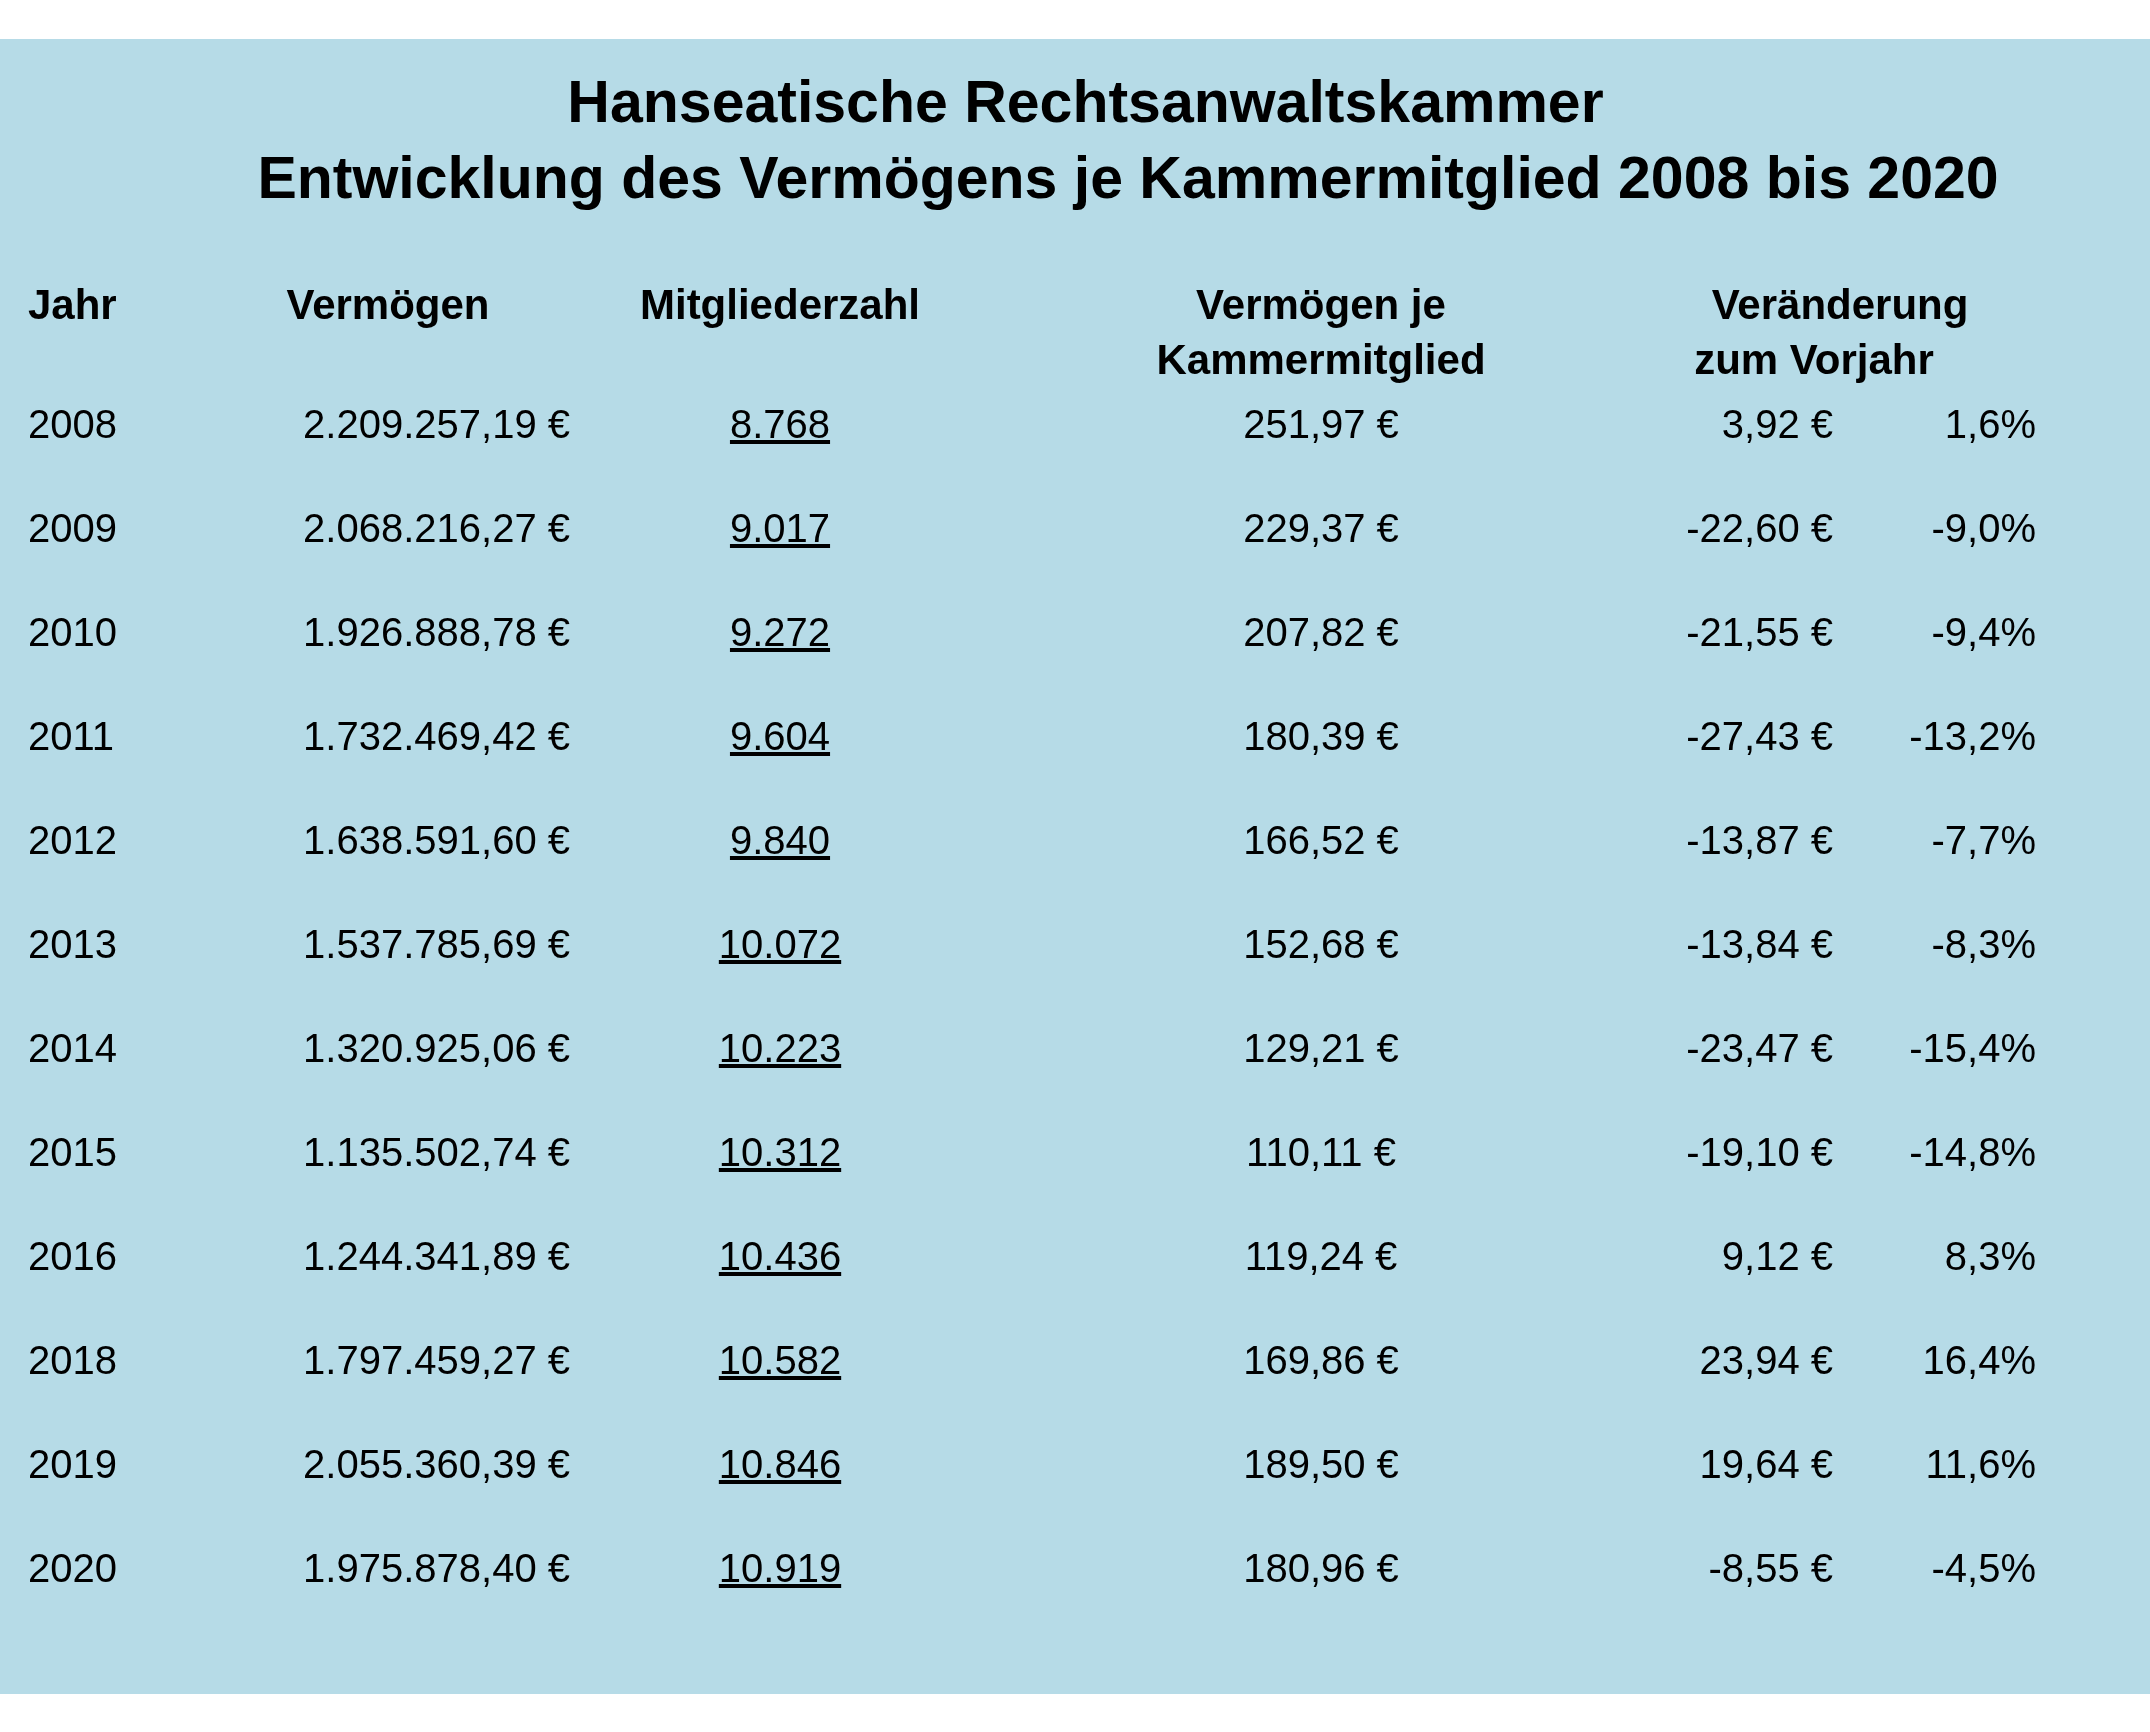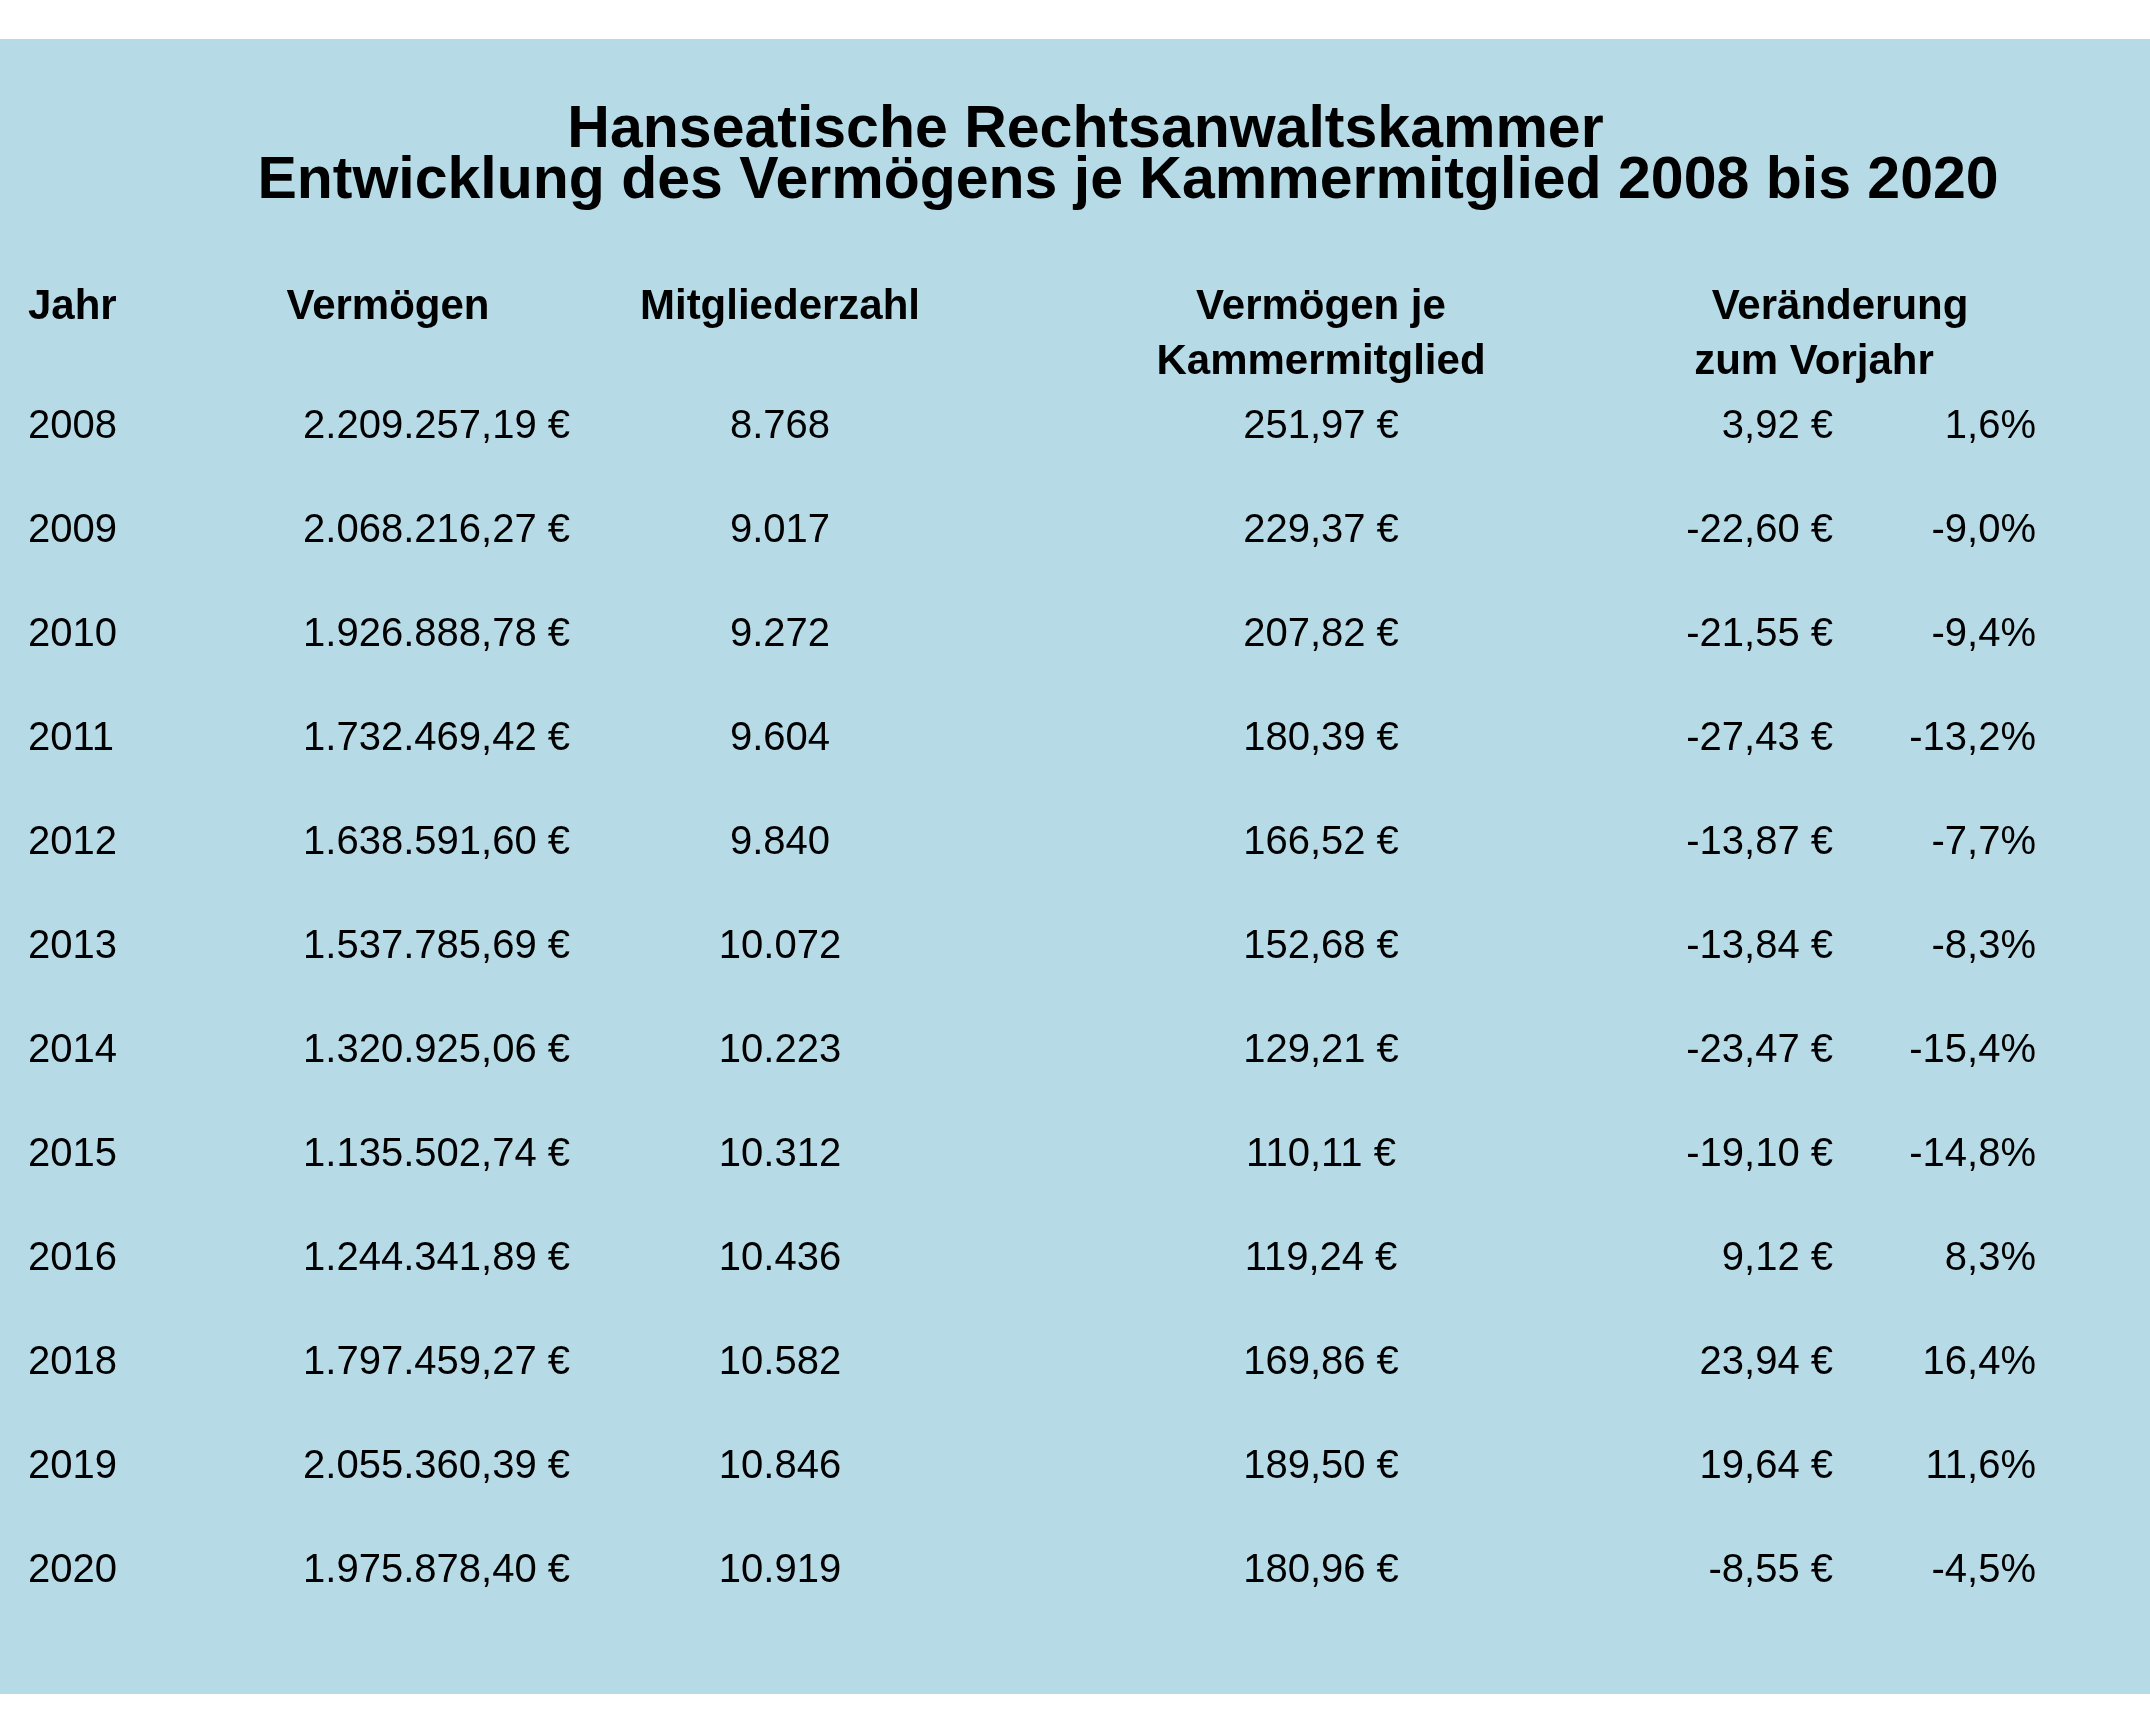--- a/index.html
+++ b/index.html
@@ -28,21 +28,21 @@
     left: 0;
     width: 2151px;
     box-sizing: border-box;
     padding-left: 105px;
     text-align: center;
     font-weight: bold;
     font-size: 59px;
     line-height: 1;
     white-space: nowrap;
   }
-  .title.l1 { top: 59px; padding-left: 20px; }
+  .title.l1 { top: 34px; padding-left: 20px; }
   .title.l2 { top: 110px; }
 
   .hdr {
     position: absolute;
     font-weight: bold;
     font-size: 42px;
     line-height: 1;
     white-space: nowrap;
   }
   .hdr.row1 { top: 245px; }
@@ -70,21 +70,21 @@
   .cell {
     position: absolute;
     top: 50%;
     transform: translateY(-50%);
     font-size: 40px;
     line-height: 1;
     white-space: nowrap;
   }
   .c-jahr  { left: 28px; }
   .c-verm  { right: 1581px; text-align: right; }
-  .c-mitgl { left: 780px; transform: translate(-50%, -50%); text-align: center; }
+  .c-mitgl { left: 780px; transform: translate(-50%, -50%); text-align: center; text-decoration: underline; }
   .c-vjk   { left: 1321px; transform: translate(-50%, -50%); text-align: center; }
   .c-veur  { right: 318px; text-align: right; }
   .c-vpct  { right: 115px; text-align: right; }
 </style>
 </head>
 <body>
 
 <div class="panel">
   <div class="title l1">Hanseatische Rechtsanwaltskammer</div>
   <div class="title l2">Entwicklung des Vermögens je Kammermitglied 2008 bis 2020</div>

